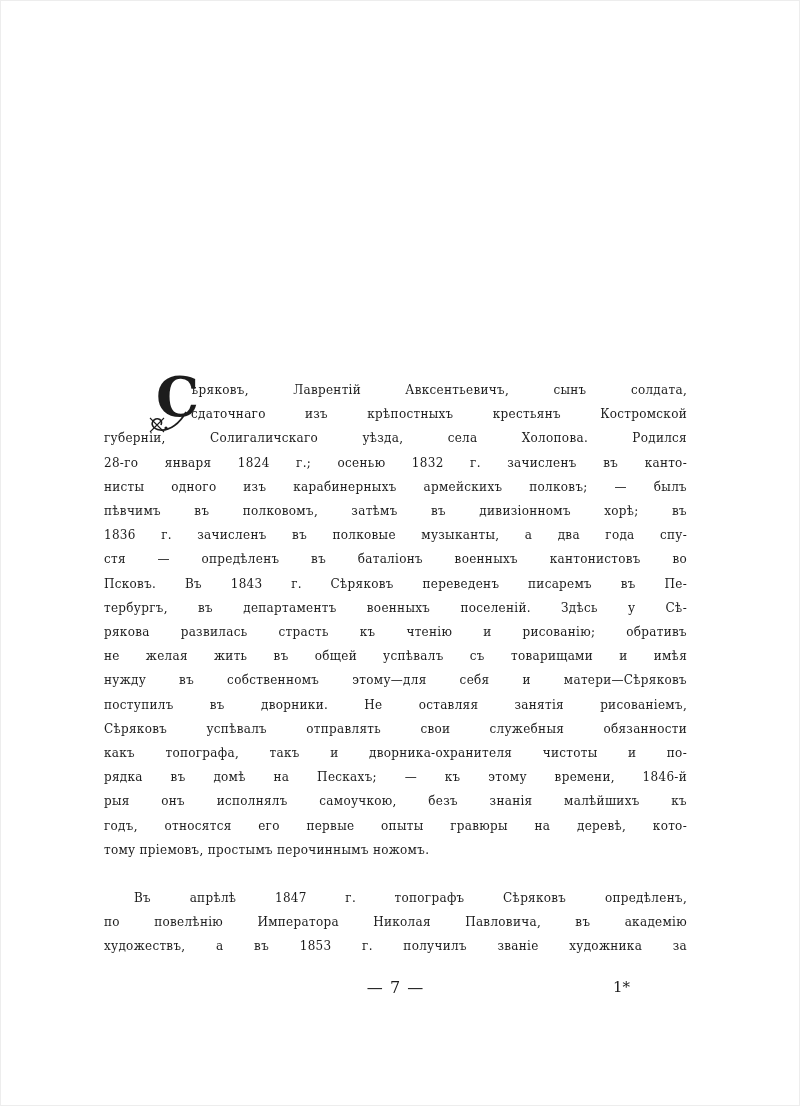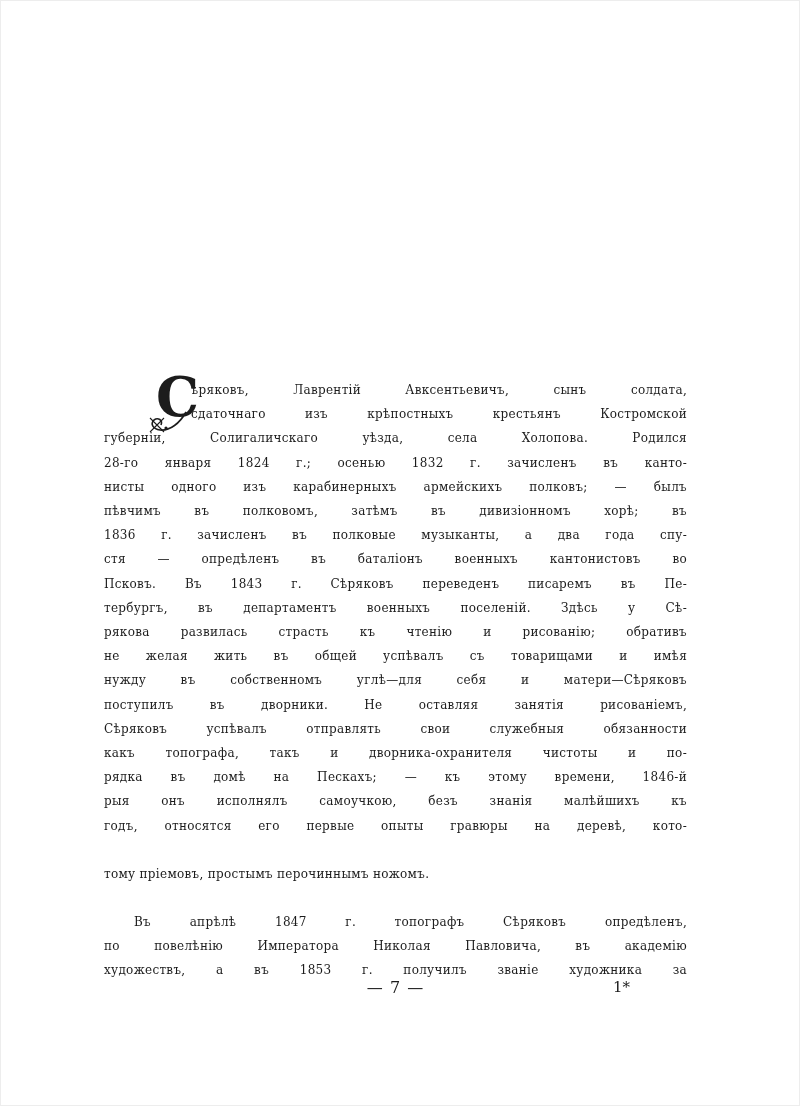--- a/index.html
+++ b/index.html
@@ -28,21 +28,20 @@
     font-size: 12px;
     line-height: 24.2px;
     letter-spacing: 0.3px;
     text-align: justify;
     text-align-last: justify;
     text-justify: inter-word;
     white-space: normal;
   }
   .line.no-just {
     text-align-last: left;
-    margin-top: 24px;
   }
   .line.dropcap-pad {
     padding-left: 87px;
   }
   .line.indent {
     padding-left: 30px;
     margin-top: 24px;
   }
   .drop-cap {
     position: absolute;
@@ -94,21 +93,21 @@
       <div class="line">губерніи, Солигаличскаго уѣзда, села Холопова. Родился</div>
       <div class="line">28-го января 1824 г.; осенью 1832 г. зачисленъ въ канто-</div>
       <div class="line">нисты одного изъ карабинерныхъ армейскихъ полковъ; — былъ</div>
       <div class="line">пѣвчимъ въ полковомъ, затѣмъ въ дивизіонномъ хорѣ; въ</div>
       <div class="line">1836 г. зачисленъ въ полковые музыканты, а два года спу-</div>
       <div class="line">стя — опредѣленъ въ баталіонъ военныхъ кантонистовъ во</div>
       <div class="line">Псковъ. Въ 1843 г. Сѣряковъ переведенъ писаремъ въ Пе-</div>
       <div class="line">тербургъ, въ департаментъ военныхъ поселеній. Здѣсь у Сѣ-</div>
       <div class="line">рякова развилась страсть къ чтенію и рисованію; обративъ</div>
       <div class="line">не желая жить въ общей успѣвалъ съ товарищами и имѣя</div>
-      <div class="line">нужду въ собственномъ углѣ—для себя и матери—Сѣряковъ</div>
+      <div class="line">нужду въ собственномъ этому—для себя и матери—Сѣряковъ</div>
       <div class="line">поступилъ въ дворники. Не оставляя занятія рисованіемъ,</div>
       <div class="line">Сѣряковъ успѣвалъ отправлять свои служебныя обязанности</div>
       <div class="line">какъ топографа, такъ и дворника-охранителя чистоты и по-</div>
       <div class="line">рядка въ домѣ на Пескахъ; — къ этому времени, 1846-й</div>
       <div class="line">рыя онъ исполнялъ самоучкою, безъ знанія малѣйшихъ къ</div>
       <div class="line">годъ, относятся его первые опыты гравюры на деревѣ, кото-</div>
       <div class="line no-just">тому пріемовъ, простымъ перочиннымъ ножомъ.</div>
       <div class="line indent">Въ апрѣлѣ 1847 г. топографъ Сѣряковъ опредѣленъ,</div>
       <div class="line">по повелѣнію Императора Николая Павловича, въ академію</div>
       <div class="line">художествъ, а въ 1853 г. получилъ званіе художника за</div>

